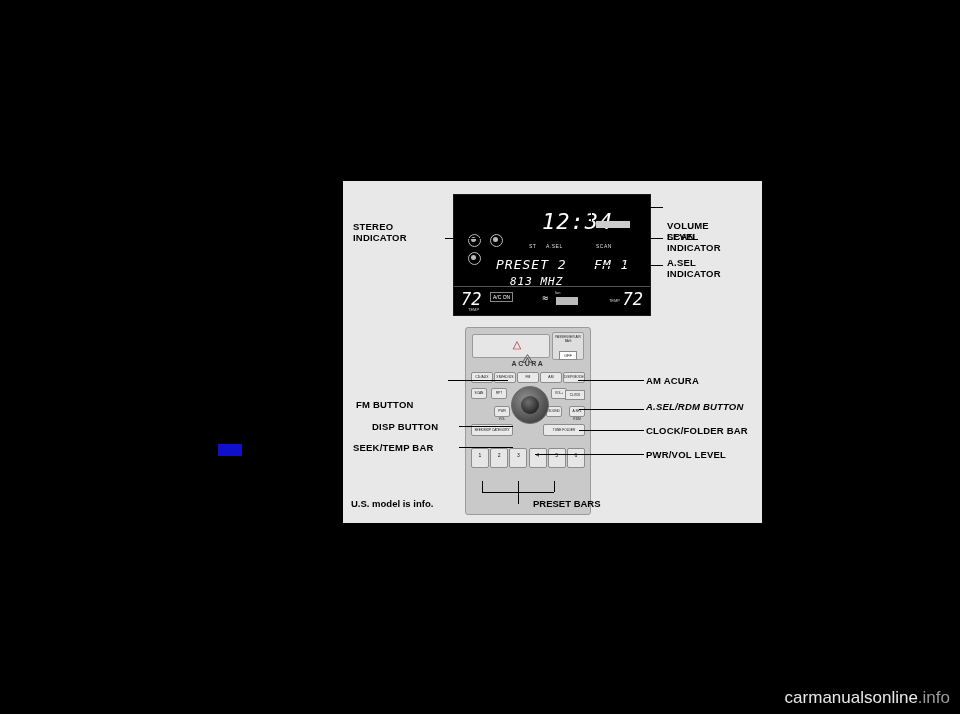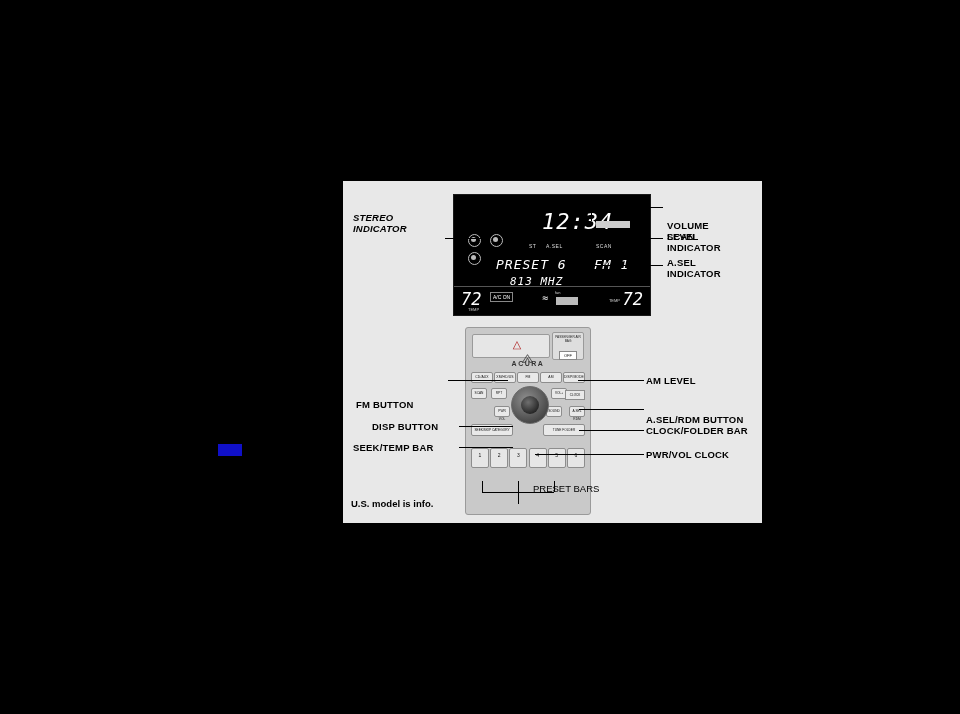--- a/index.html
+++ b/index.html
@@ -414,23 +414,23 @@
     position: absolute;
     left: 8px;
     bottom: 14px;
     font-size: 9.5px;
     font-weight: bold;
     color: #000;
   }
   .preset-caption {
     position: absolute;
     left: 190px;
-    bottom: 29px;
+    bottom: 14px;
     font-size: 9.5px;
-    font-weight: normal;
+    font-weight: bold;
     color: #000;
   }
   .blue-mark {
     position: absolute;
     left: 218px;
     top: 444px;
     width: 24px;
     height: 12px;
     background: #1010c8;
   }
@@ -455,21 +455,21 @@
       <div class="disp-clock">12:34</div>
       <div class="disp-vol-bar"></div>
       <div class="disp-circles">
         <span><i></i></span>
         <span><i></i></span>
         <span><i></i></span>
       </div>
       <div class="disp-tiny disp-st">ST</div>
       <div class="disp-tiny disp-asel">A.SEL</div>
       <div class="disp-tiny disp-scan">SCAN</div>
-      <div class="disp-preset">PRESET 6</div>
+      <div class="disp-preset">PRESET 2</div>
       <div class="disp-band">FM 1</div>
       <div class="disp-freq">813 MHZ</div>
 
       <div class="disp-bottom">
         <div class="disp-temp-l">72</div>
         <div class="disp-lbl-temp-l">TEMP</div>
         <div class="disp-ac">A/C ON</div>
         <div class="disp-fanicon">≈</div>
         <div class="disp-fanlbl">fan</div>
         <div class="disp-fanbars"></div>
@@ -535,29 +535,29 @@
         <div class="preset-btn">6</div>
       </div>
     </div>
 
     <div class="callout" style="left:324px; top:16px;margin-top:23px;">VOLUME
 LEVEL</div>
     <div class="callout" style="left:324px; top:50px;">SCAN
 INDICATOR</div>
     <div class="callout" style="left:324px; top:76px;">A.SEL
 INDICATOR</div>
-    <div class="callout" style="left:10px; top:31px;font-style:italic;">STEREO
+    <div class="callout" style="left:10px; top:40px;">STEREO
 INDICATOR</div>
     <div class="callout" style="left:13px; top:194px;margin-top:24px;">FM BUTTON</div>
-    <div class="callout" style="left:303px; top:194px;">AM LEVEL</div>
+    <div class="callout" style="left:303px; top:194px;">AM ACURA</div>
     <div class="callout" style="left:29px; top:240px;">DISP BUTTON</div>
-    <div class="callout" style="left:303px; top:233px;">A.SEL/RDM BUTTON</div>
+    <div class="callout" style="left:303px; top:220px;font-style:italic;">A.SEL/RDM BUTTON</div>
     <div class="callout" style="left:10px; top:261px;">SEEK/TEMP BAR</div>
     <div class="callout" style="left:303px; top:244px;">CLOCK/FOLDER BAR</div>
-    <div class="callout" style="left:303px; top:268px;">PWR/VOL CLOCK</div>
+    <div class="callout" style="left:303px; top:268px;">PWR/VOL LEVEL</div>
 
     <div class="lead lead-h" style="left:248px; top:26px; width:72px;"></div>
     <div class="lead lead-v" style="left:248px; top:26px; height:14px;"></div>
     <div class="lead lead-h" style="left:243px; top:57px; width:77px;"></div>
     <div class="lead lead-h" style="left:243px; top:84px; width:77px;"></div>
     <div class="lead lead-v" style="left:243px; top:57px; height:27px;"></div>
     <div class="lead lead-h" style="left:102px; top:57px; width:40px;"></div>
     <div class="dot" style="left:139px; top:56px;"></div>
     <div class="lead lead-h" style="left:105px; top:199px; width:60px;"></div>
     <div class="lead lead-h" style="left:235px; top:199px; width:66px;"></div>
@@ -572,14 +572,15 @@
     <div class="lead lead-v" style="left:175px; top:300px; height:11px;"></div>
     <div class="lead lead-v" style="left:211px; top:300px; height:11px;"></div>
     <div class="lead lead-v" style="left:175px; top:311px; height:12px;"></div>
 
     <div class="footnote">U.S. model is info.</div>
     <div class="preset-caption">PRESET BARS</div>
   </div>
 
   <div class="blue-mark"></div>
 
+  <div class="watermark"><span>carmanualsonline</span><span class="dim">.info</span></div>
 
 </div>
 
 </body></html>

